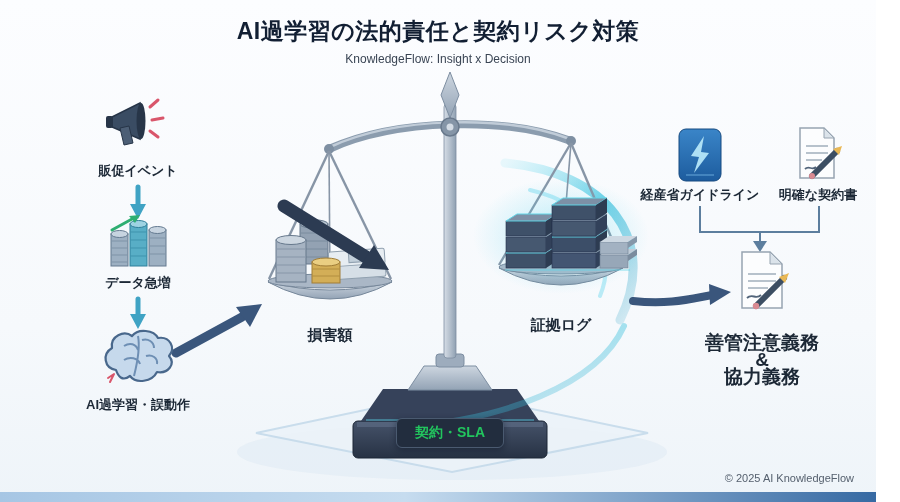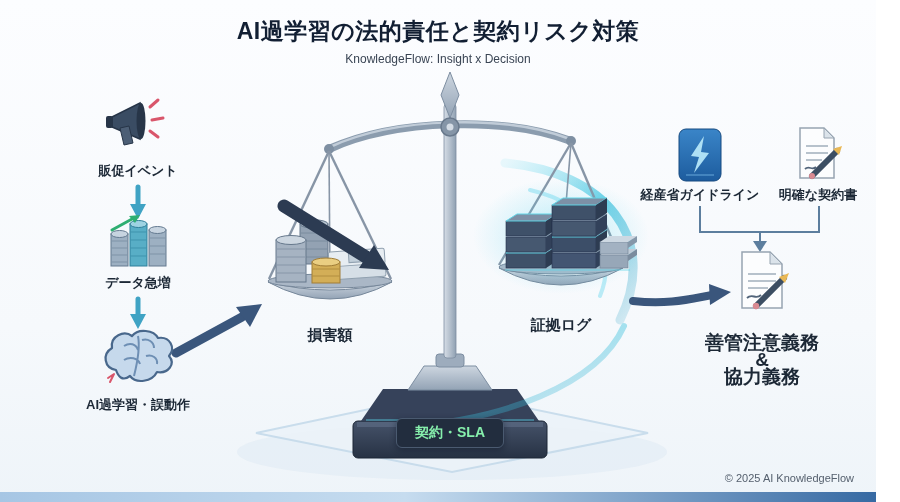--- a/index.html
+++ b/index.html
@@ -9,21 +9,21 @@
     font-family:"Liberation Sans","DejaVu Sans",sans-serif;color:#1b2635;}
   .art{position:absolute;left:0;top:0;}
   .title{position:absolute;top:16px;left:0;width:100%;text-align:center;
     font-size:23px;font-weight:800;color:#121f33;letter-spacing:.5px;}
   .subtitle{position:absolute;top:52px;left:0;width:100%;text-align:center;
     font-size:12px;color:#3a4554;}
   .lbl{position:absolute;transform:translateX(-50%);white-space:nowrap;
     font-size:13px;font-weight:700;color:#1c2836;}
   .lbl.big{font-size:15px;font-weight:800;}
   .icon{position:absolute;}
-  .badge{position:absolute;transform:translate(-50%,-50%);background:#222d3e;color:#86efac;
+  .badge{position:absolute;transform:translate(-50%,-50%);background:#222d3e;color:#22c55e;
     font-size:14px;font-weight:700;padding:5px 18px;border-radius:6px;
     border:1px solid #4a5a70;box-shadow:0 2px 6px rgba(10,20,35,.45);white-space:nowrap;}
   .duty{position:absolute;transform:translateX(-50%);text-align:center;
     font-size:19px;font-weight:700;line-height:17px;white-space:nowrap;color:#1c2836;}
   .copyright{position:absolute;right:22px;top:472px;font-size:11px;color:#55606e;}
 </style>
 </head>
 <body>
 
 <div class="canvas">

